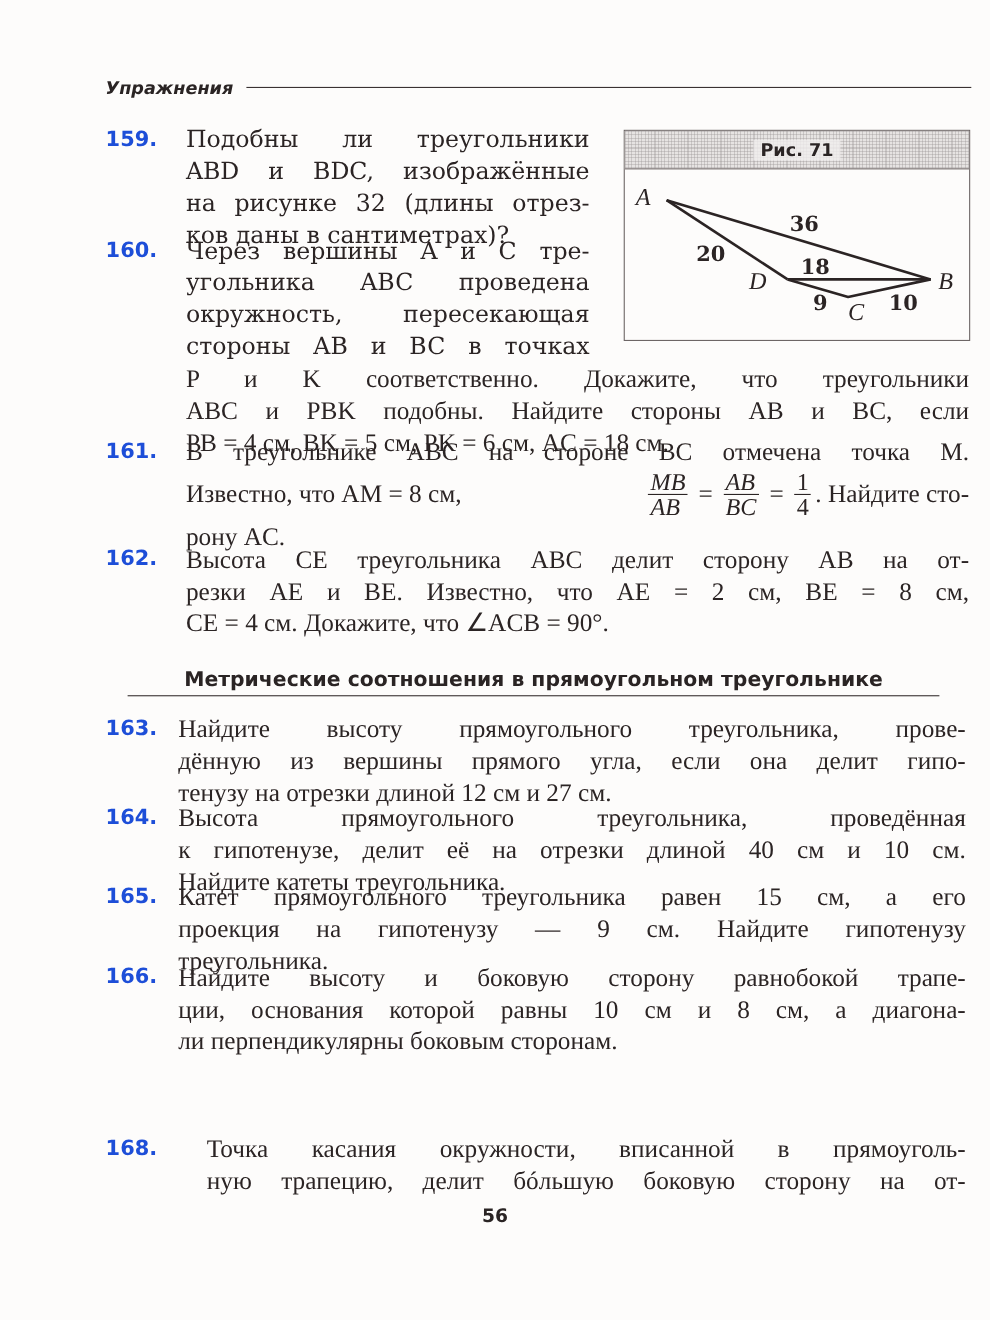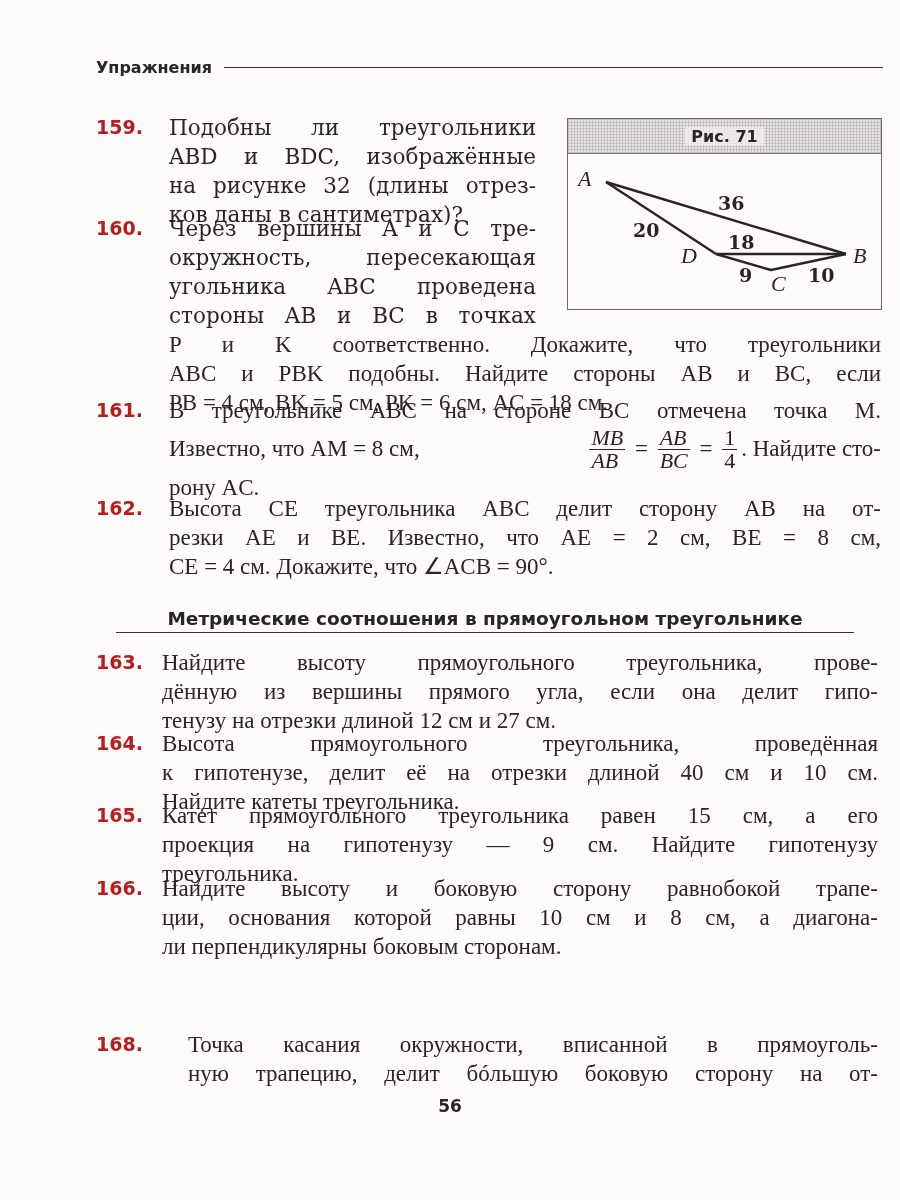--- a/index.html
+++ b/index.html
@@ -7,40 +7,40 @@
     width: 900px; height: 1200px; overflow: hidden;
     background: #fdfcfb;
     color: #2b2424;
     font-family: "DejaVu Serif", serif;
     position: relative;
   }
   .page { position: absolute; left: 0; top: 0; width: 900px; height: 1200px; }
 
   
   .running-head {
-    position: absolute; left: 96px; top: 58px; width: 787px;
-    display: flex; align-items: center;
+    position: absolute; left: 96px; top: 70px; width: 787px;
+    display: flex; align-items: center; font-style: italic;
   }
   .running-head .title {
     font-family: "DejaVu Sans", sans-serif; font-weight: bold;
     font-size: 16px; color: #2a2424; white-space: nowrap;
   }
   .running-head .rule {
     flex: 1; height: 0; border-top: 1.5px solid #3a3232; margin-left: 12px;
   }
 
   
   .problem {
     position: absolute; left: 96px;
     font-size: 21.5px; line-height: 29px;
   }
   .problem .num {
     position: absolute; left: 0; top: 0;
     font-family: "DejaVu Sans", sans-serif; font-weight: bold;
-    font-size: 19px; color: #b91c1c;
+    font-size: 19px; color: #1d4ed8;
   }
   .problem .body {
     margin-left: 73px; text-align: justify;
     text-align-last: left;
   }
   .line { display: block; white-space: nowrap; text-align: justify; text-align-last: justify; }
   .line.last { text-align-last: left; }
   .narrow { font-family: "Liberation Serif", serif; font-size: 23px; }
 
   
@@ -104,22 +104,22 @@
       <span class="line">ABD и BDC, изображённые</span>
       <span class="line">на рисунке 32 (длины отрез-</span>
       <span class="line last">ков даны в сантиметрах)?</span>
     </div>
   </div>
 
   <div class="problem" style="top:214px; width:785px;">
     <span class="num">160.</span>
     <div class="body">
       <span class="line" style="width:367px;">Через вершины A и C тре-</span>
+      <span class="line" style="width:367px;">угольника ABC проведена</span>
       <span class="line" style="width:367px;">окружность, пересекающая</span>
-      <span class="line" style="width:367px;">угольника ABC проведена</span>
       <span class="line" style="width:367px;">стороны AB и BC в точках</span>
       <span class="line narrow">P и K соответственно. Докажите, что треугольники</span>
       <span class="line narrow">ABC и PBK подобны. Найдите стороны AB и BC, если</span>
       <span class="line narrow last">PB = 4 см, BK = 5 см, PK = 6 см, AC = 18 см.</span>
     </div>
   </div>
 
   <div class="figure">
     <div class="fig-head">
       <span>Рис. 71</span>

